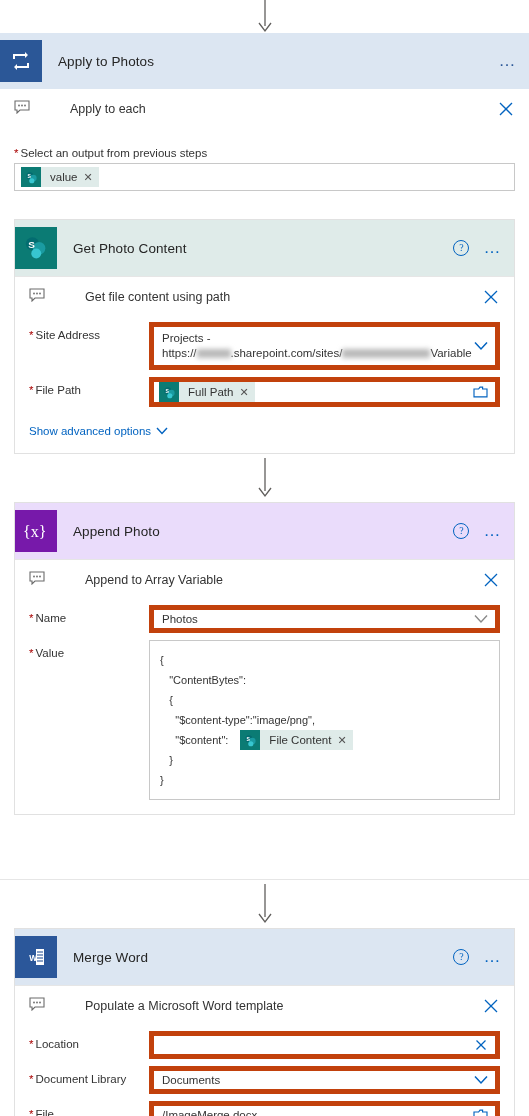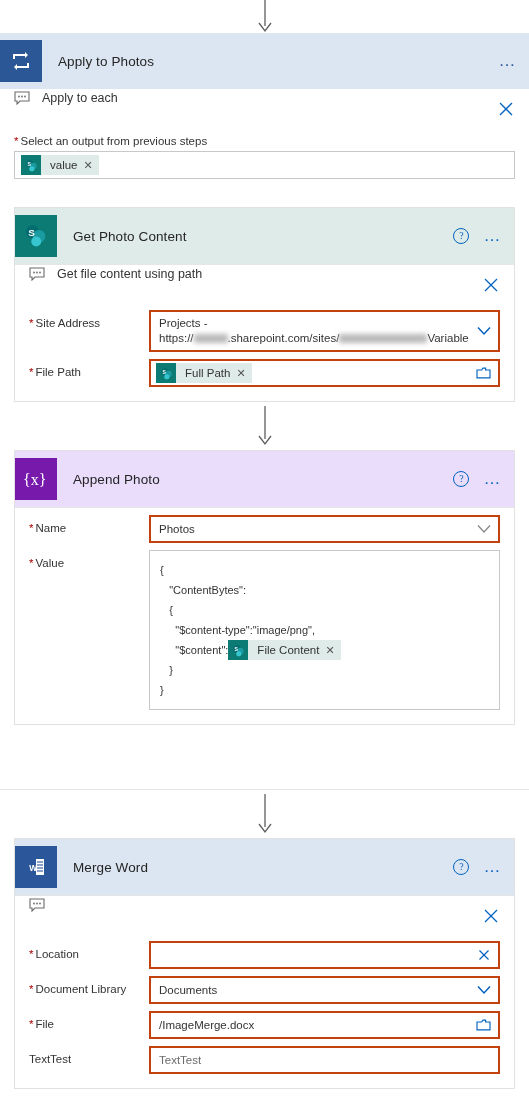--- a/index.html
+++ b/index.html
@@ -54,45 +54,46 @@
   .hdr-word  { background: #dce6f2; }
 
   .ico-loop { background: #2b5797; }
   .ico-sp   { background: #0b7b74; }
   .ico-var  { background: #7719aa; }
   .ico-word { background: #2b579a; }
 
   
   .card-body { padding: 0 14px 14px 14px; background: #fff; }
   .subtitle-row {
-    display: flex; 
+    display: flex; align-items: center;
     height: 36px;
     position: relative;
     margin-top: 2px;
+    gap: 28px;
   }
   .subtitle-row .bubble-icon { flex: 0 0 18px; margin-right: 10px; }
   .subtitle-row .sub-label { font-size: 12.5px; color: #333333; }
   .close-x {
     position: absolute; right: 0; top: 50%; transform: translateY(-50%);
     width: 18px; height: 18px; cursor: pointer;
   }
 
   
-  .field-label-block { font-size: 11.5px; color: #333; margin: 8px 0 4px 0; }
+  .field-label-block { font-size: 11.5px; color: #333; margin: 20px 0 4px 0; }
   .req { color: #a80000; margin-right: 2px; }
 
   .row { display: flex; align-items: flex-start; margin-top: 7px; }
   .row .lbl {
     width: 120px; flex: 0 0 120px;
     font-size: 11.5px; color: #333;
     padding-top: 7px;
   }
   .ctrl {
     flex: 1 1 auto;
-    border: 2px solid #c2410c;
+    border: 5px solid #c2410c;
     background: #fff;
     min-height: 26px;
     display: flex; align-items: center;
     padding: 0 8px;
     position: relative;
     font-size: 11.5px;
     color: #333;
   }
   .ctrl.tall { min-height: 40px; flex-direction: column; align-items: flex-start; justify-content: center; padding: 4px 8px; }
   .ctrl .val { line-height: 15px; }
@@ -267,20 +268,28 @@
             <span class="chip-x">✕</span>
           </span>
           <span class="trail">
             <svg width="15" height="13" viewBox="0 0 15 13" aria-hidden="true">
               <path d="M1 3.5 H5.6 L7 1.6 H9.6 V3.5 H14 V11.4 H1 Z" fill="none" stroke="#0263c0" stroke-width="1.15"></path>
             </svg>
           </span>
         </div>
       </div>
 
+      <div style="margin-top:14px;">
+        <span class="link">
+          <span>Show advanced options</span>
+          <svg width="12" height="8" viewBox="0 0 12 8" aria-hidden="true">
+              <polyline points="1,1 6,6.4 11,1" fill="none" stroke="#0263c0" stroke-width="1.4"></polyline>
+            </svg>
+        </span>
+      </div>
     </div>
   </div>
 
   <div class="connector" style="height:48px;">
     <svg width="20" height="40" viewBox="0 0 20 40" aria-hidden="true">
       <line x1="10" y1="0" x2="10" y2="33" stroke="#605e5c" stroke-width="1.3"></line>
       <polyline points="4,30 10,38 16,30" fill="none" stroke="#605e5c" stroke-width="1.3"></polyline>
     </svg>
   </div>
 
@@ -293,20 +302,37 @@
       </div>
       <div class="title">Append Photo</div>
       <div class="header-actions">
         <div class="help-icon">?</div>
         <div class="ellipsis">…</div>
       </div>
     </div>
 
     <div class="card-body">
       <div class="hr-line" style="margin:0 -14px;"></div>
+      <div class="subtitle-row">
+        <span class="bubble-icon">
+          <svg width="16" height="14" viewBox="0 0 16 14" aria-hidden="true">
+            <path d="M1 1 H15 V10 H6 L3 13 V10 H1 Z" fill="none" stroke="#6b6b6b" stroke-width="1.1"></path>
+            <circle cx="5" cy="5.5" r="0.9" fill="#6b6b6b"></circle>
+              <circle cx="8" cy="5.5" r="0.9" fill="#6b6b6b"></circle>
+              <circle cx="11" cy="5.5" r="0.9" fill="#6b6b6b"></circle>
+          </svg>
+        </span>
+        <span class="sub-label">Append to Array Variable</span>
+        <span class="close-x">
+          <svg width="18" height="18" viewBox="0 0 18 18" aria-hidden="true">
+            <line x1="3" y1="3" x2="15" y2="15" stroke="#0263c0" stroke-width="1.3"></line>
+            <line x1="15" y1="3" x2="3" y2="15" stroke="#0263c0" stroke-width="1.3"></line>
+          </svg>
+        </span>
+      </div>
 
       <div class="row">
         <div class="lbl">
           <span class="req">*</span><span>Name</span>
         </div>
         <div class="ctrl" style="min-height:28px;">
           <span class="val">Photos</span>
           <span class="trail">
             <svg width="14" height="9" viewBox="0 0 14 9" aria-hidden="true">
                 <polyline points="1,1 7,7.4 13,1" fill="none" stroke="#8a8a8a" stroke-width="1.4"></polyline>
@@ -319,21 +345,21 @@
         <div class="lbl">
           <span class="req">*</span><span>Value</span>
         </div>
         <div class="codebox" style="flex:1 1 auto;">
           <div class="ln">{</div>
           <div class="ln">   "ContentBytes":</div>
           <div class="ln">   {</div>
           <div class="ln">     "$content-type":"image/png",</div>
           <div class="ln">
             <span>     "$content":</span>
-            <span class="chip" style="margin-left:0;justify-content:center;">
+            <span class="chip" style="margin-left:12px;justify-content:center;">
               <span class="chip-ico">
                 <svg width="13" height="13" viewBox="0 0 16 16" aria-hidden="true">
                   <circle cx="6" cy="6" r="4.4" fill="#036c70"></circle>
                   <circle cx="10.2" cy="8.6" r="4.1" fill="#1a9ba1"></circle>
                   <circle cx="8.4" cy="12" r="3.2" fill="#37c6d0"></circle>
                   <text x="3.2" y="8.6" font-size="6.2" font-family="Liberation Sans, sans-serif" font-weight="bold" fill="#ffffff">S</text>
                 </svg>
               </span>
               <span class="chip-txt">File Content</span>
               <span class="chip-x">✕</span>
@@ -381,20 +407,21 @@
       <div class="hr-line" style="margin:0 -14px;"></div>
       <div class="subtitle-row">
         <span class="bubble-icon">
           <svg width="16" height="14" viewBox="0 0 16 14" aria-hidden="true">
             <path d="M1 1 H15 V10 H6 L3 13 V10 H1 Z" fill="none" stroke="#6b6b6b" stroke-width="1.1"></path>
             <circle cx="5" cy="5.5" r="0.9" fill="#6b6b6b"></circle>
               <circle cx="8" cy="5.5" r="0.9" fill="#6b6b6b"></circle>
               <circle cx="11" cy="5.5" r="0.9" fill="#6b6b6b"></circle>
           </svg>
         </span>
+        <span class="sub-label">Populate a Microsoft Word template</span>
         <span class="close-x">
           <svg width="18" height="18" viewBox="0 0 18 18" aria-hidden="true">
             <line x1="3" y1="3" x2="15" y2="15" stroke="#0263c0" stroke-width="1.3"></line>
             <line x1="15" y1="3" x2="3" y2="15" stroke="#0263c0" stroke-width="1.3"></line>
           </svg>
         </span>
       </div>
 
       <div class="row">
         <div class="lbl">

